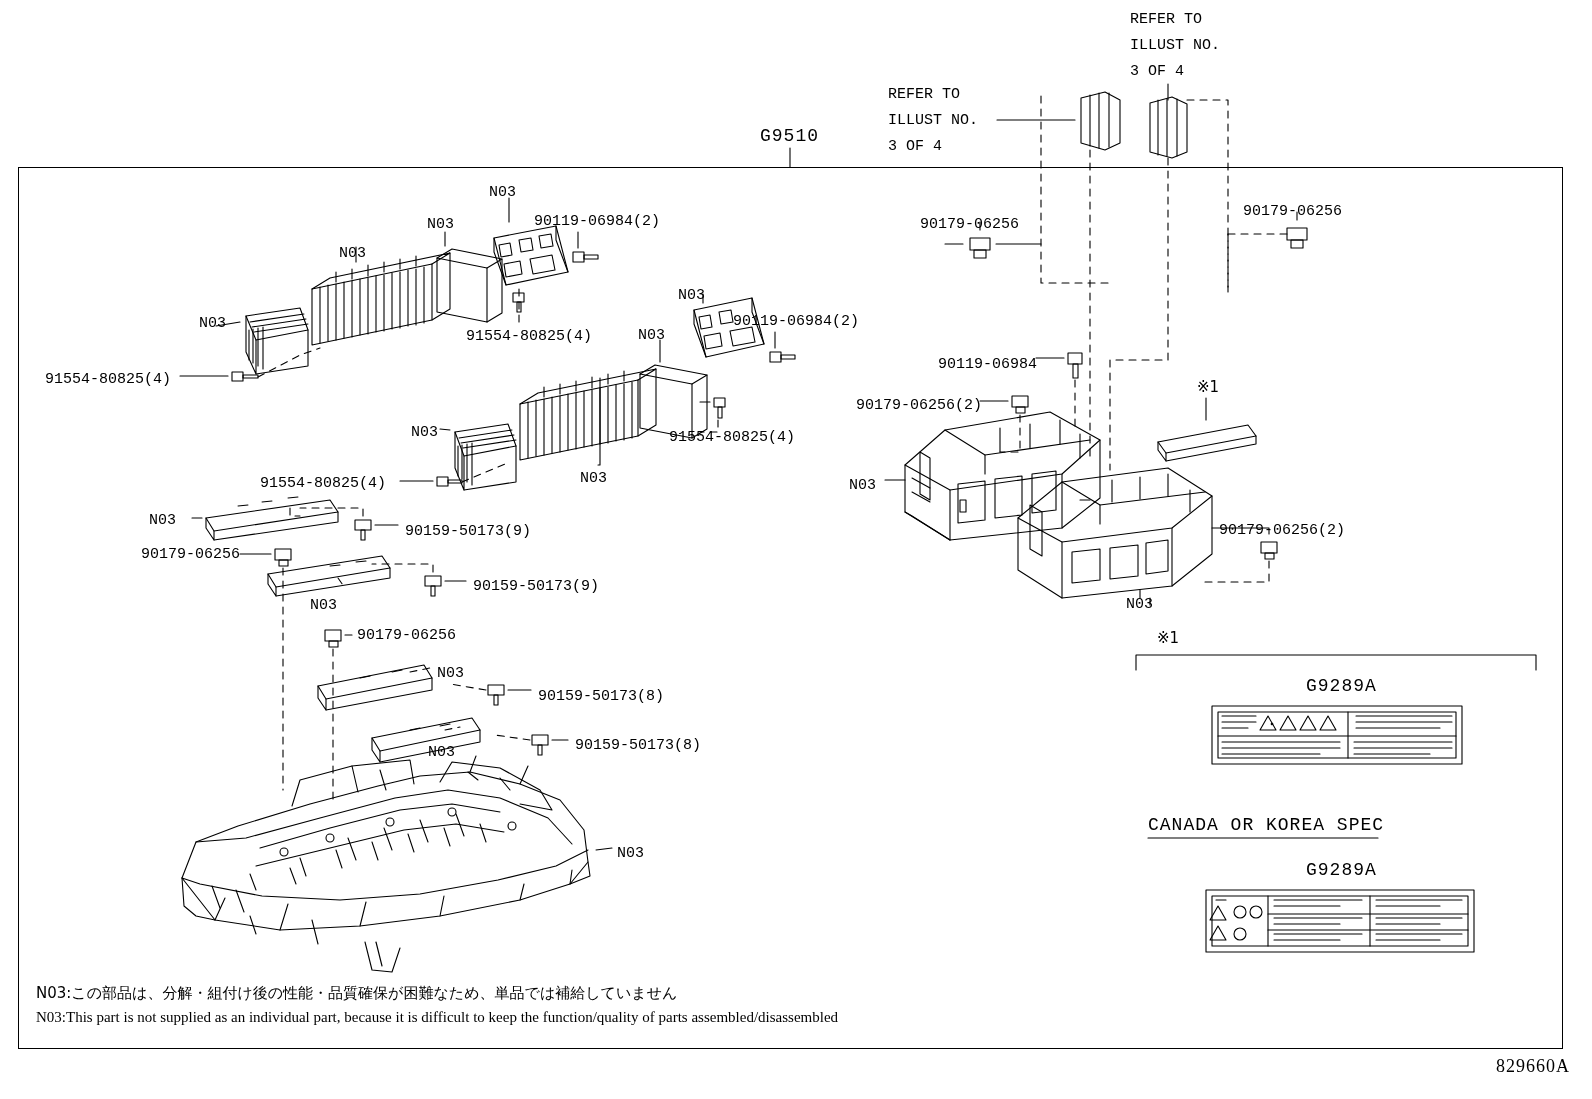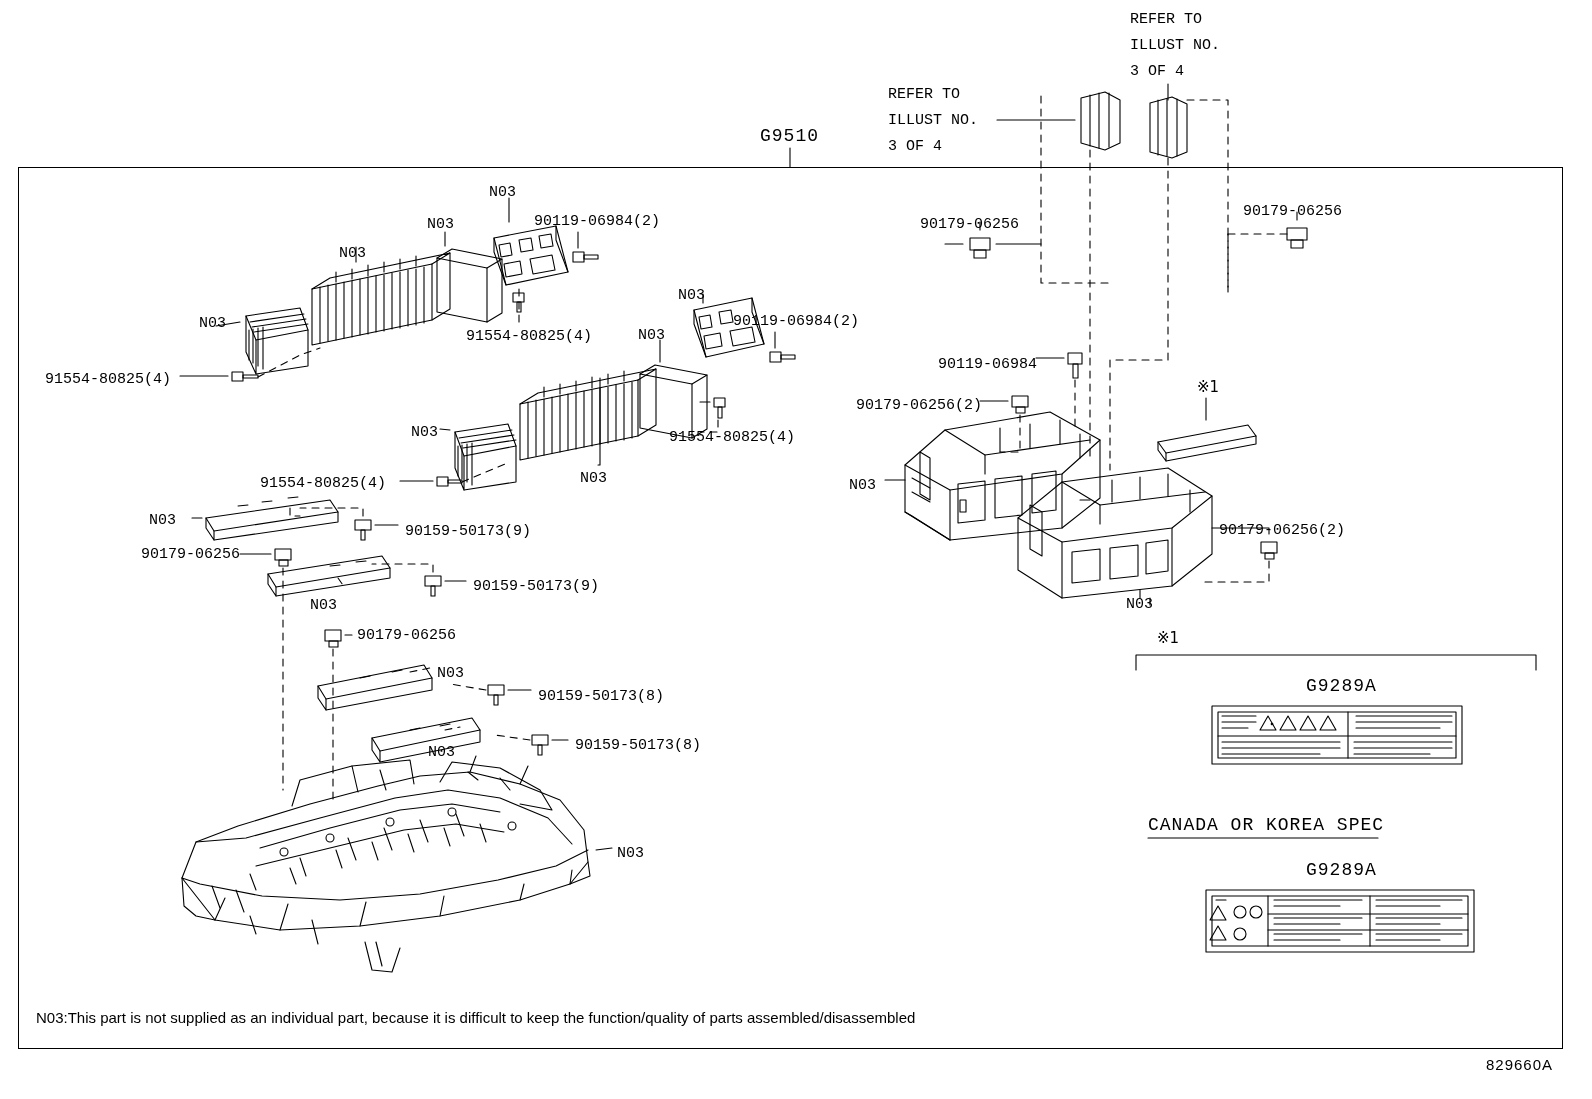--- a/index.html
+++ b/index.html
@@ -38,29 +38,30 @@
   }
   svg.overlay {
     position: absolute;
     left: 0; top: 0;
     width: 1592px;
     height: 1099px;
     pointer-events: none;
   }
   .note-line {
     position: absolute;
-    font-family: Liberation Sans, sans-serif;
+    font-family: Liberation Serif, serif;
     font-size: 15px;
     white-space: pre;
   }
   .footer-code {
     position: absolute;
-    font-family: Liberation Sans, sans-serif;
-    font-size: 15px;
+    font-family: Liberation Serif, serif;
+    font-size: 18px;
     letter-spacing: 1px;
+    margin-left: 10px;
   }
 </style>
 </head>
 <body>
 
 <div id="sheet">
 
   <div class="frame" style="left:18px; top:167px; width:1545px; height:882px;"></div>
 
   <div class="lbl code" style="left:760px; top:128px;">G9510</div>
@@ -76,20 +77,21 @@
     <div class="lbl" style="left:1130px; top:63px;">3 OF 4</div>
   </div>
 
   <div class="lbl" style="left:1197px; top:379px; font-family:'DejaVu Sans',sans-serif;">※1</div>
   <div class="lbl" style="left:1157px; top:630px; font-family:'DejaVu Sans',sans-serif;">※1</div>
 
   <div class="lbl code" style="left:1306px; top:678px;">G9289A</div>
   <div class="lbl code" style="left:1148px; top:817px;">CANADA OR KOREA SPEC</div>
   <div class="lbl code" style="left:1306px; top:862px;">G9289A</div>
 
+  <div class="note-line" style="left:36px; top:984px; font-family:'DejaVu Sans',sans-serif;">N03:この部品は、分解・組付け後の性能・品質確保が困難なため、単品では補給していません</div>
   <div class="note-line" style="left:36px; top:1009px;">N03:This part is not supplied as an individual part, because it is difficult to keep the function/quality of parts assembled/disassembled</div>
 
   <div class="footer-code" style="left:1486px; top:1056px;">829660A</div>
 
   <div id="callouts">
       <div class="lbl" style="left: 199px; top: 315px;">N03</div>
       <div class="lbl" style="left: 339px; top: 245px;">N03</div>
       <div class="lbl" style="left: 427px; top: 216px;">N03</div>
       <div class="lbl" style="left: 489px; top: 184px;">N03</div>
       <div class="lbl" style="left: 534px; top: 213px;">90119-06984(2)</div>

